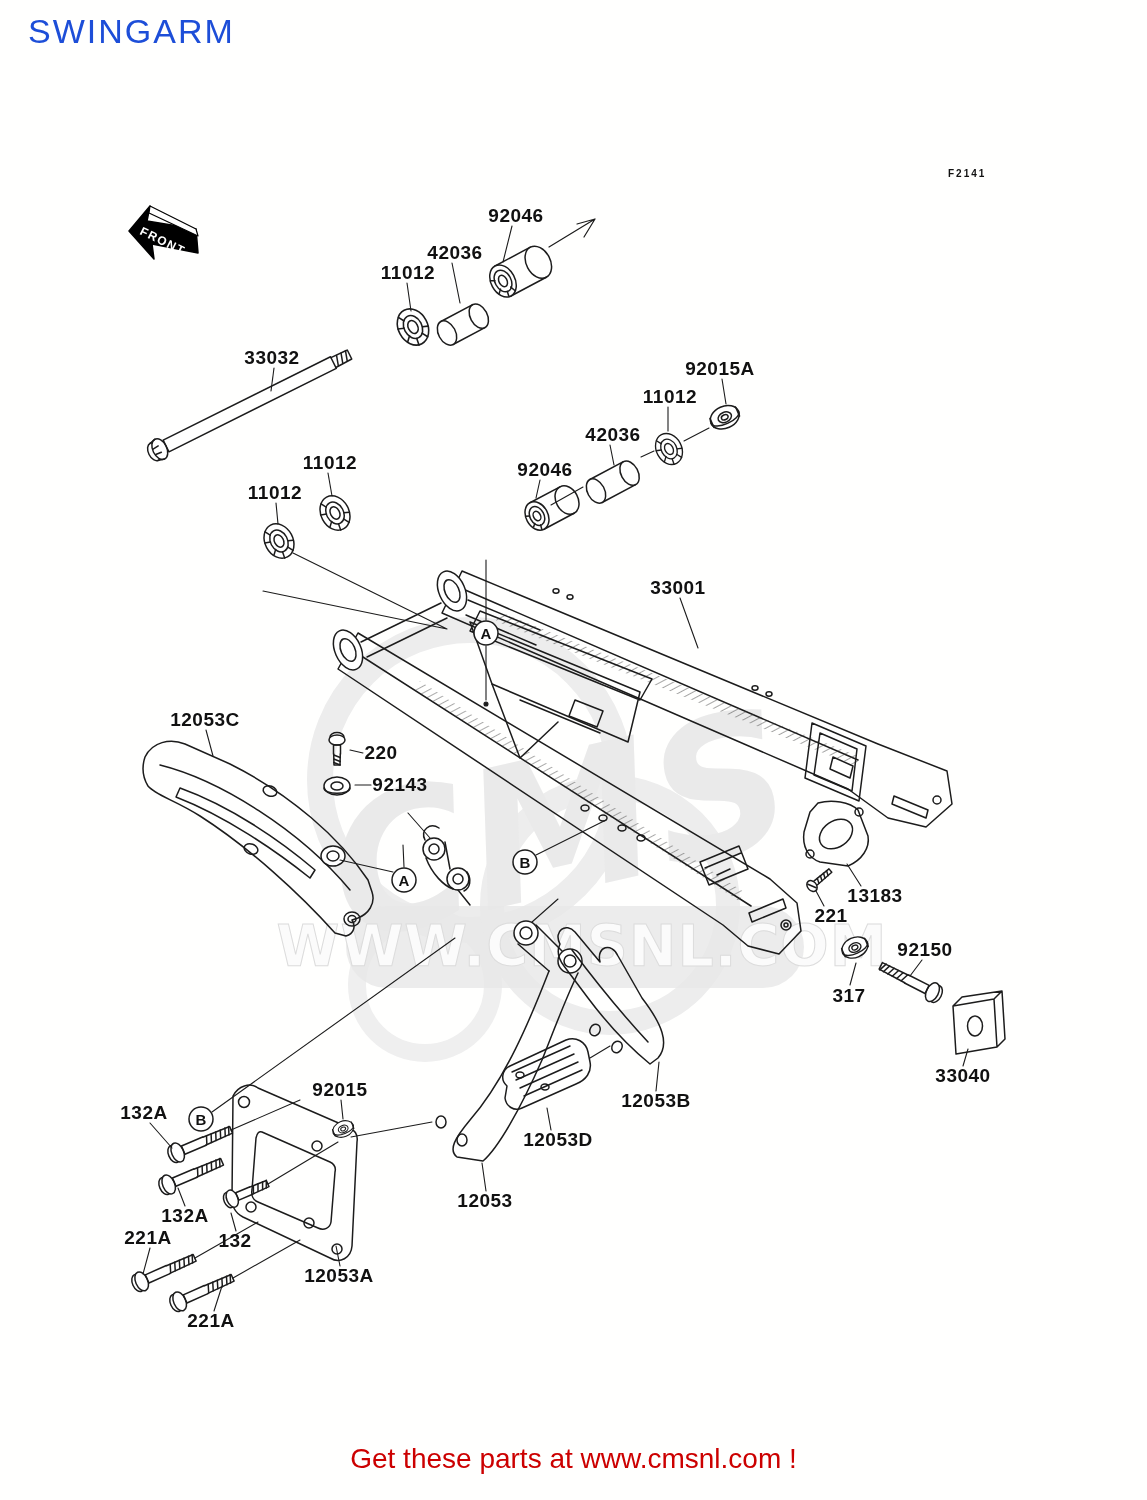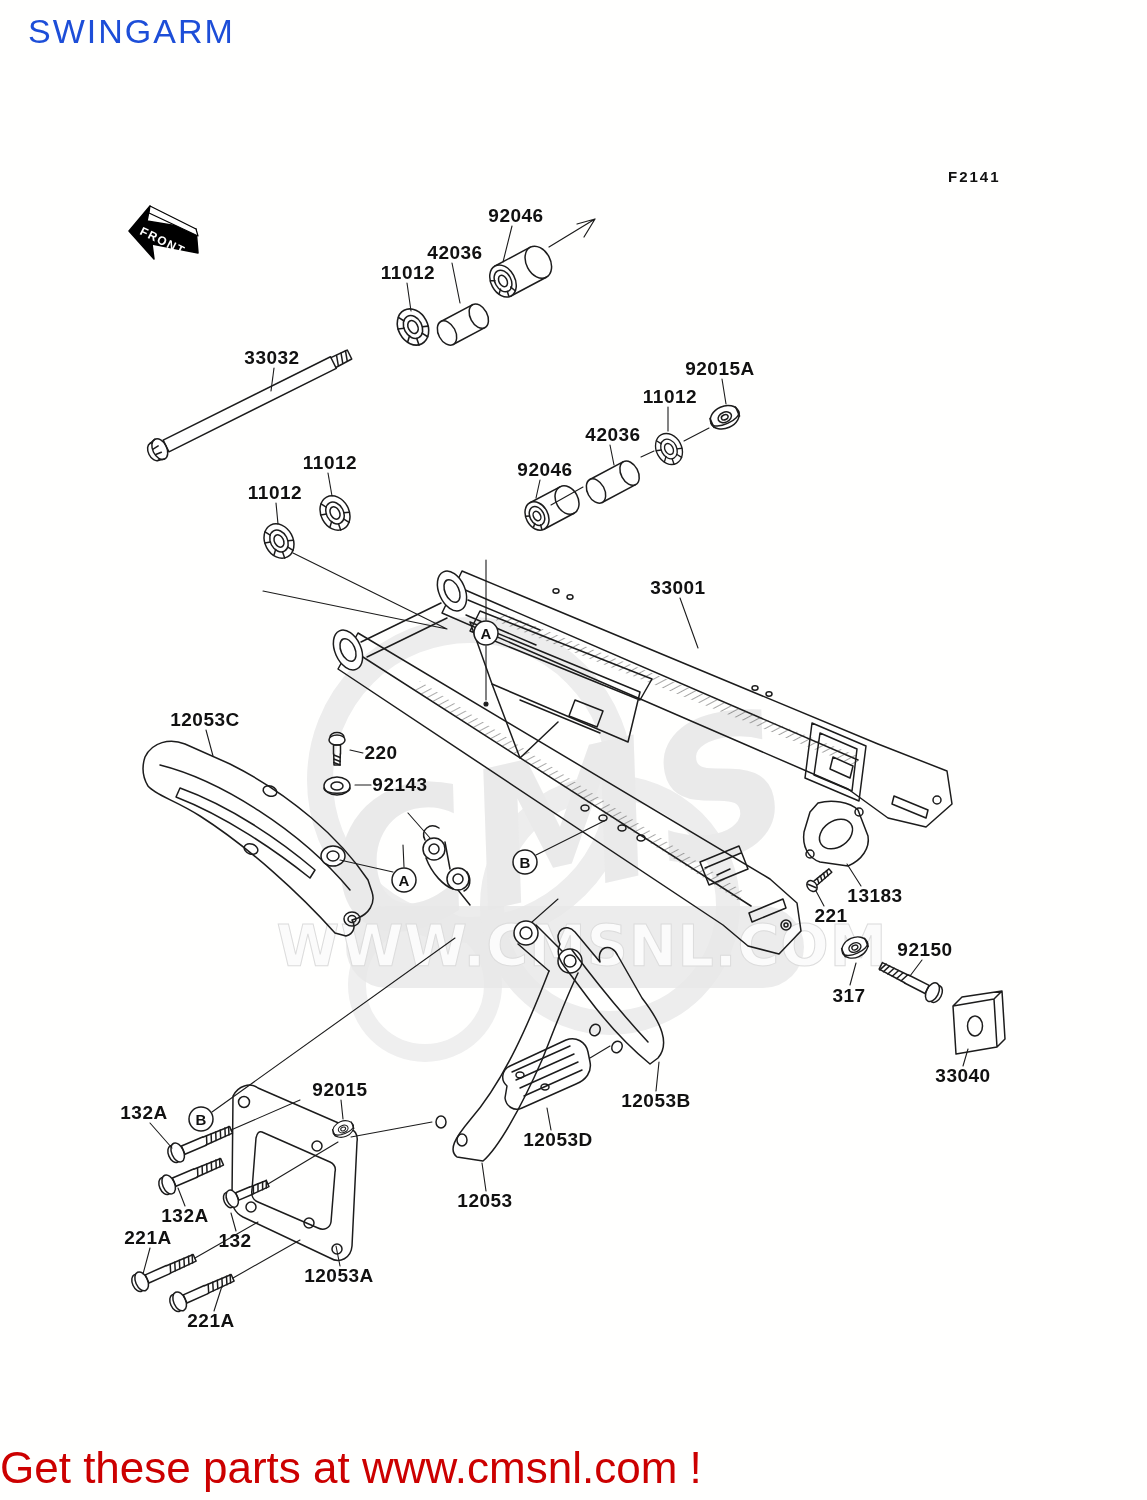--- a/index.html
+++ b/index.html
@@ -1,20 +1,20 @@
 <!DOCTYPE html>
 <html><head>
 <meta charset="utf-8">
 <style>
   html,body{margin:0;padding:0;background:#fff;}
   .canvas{position:relative;width:1147px;height:1500px;background:#fffffe;overflow:hidden;
           font-family:"Liberation Sans",sans-serif;}
   .title{position:absolute;left:28px;top:12px;font-size:34px;letter-spacing:2px;color:#1d4ed8;}
-  .figcode{position:absolute;left:948px;top:168px;font-size:15px;font-weight:bold;letter-spacing:2px;color:#111;}
-  .footer{position:absolute;left:0;right:0;top:1443px;text-align:left;font-size:44px;color:#cc0000;}
+  .figcode{position:absolute;left:948px;top:168px;font-size:10px;font-weight:bold;letter-spacing:2px;color:#111;}
+  .footer{position:absolute;left:0;right:0;top:1443px;text-align:center;font-size:28px;color:#cc0000;}
   .layer{position:absolute;left:0;top:0;}
   svg text.plabel{font-family:"Liberation Sans",sans-serif;font-weight:bold;font-size:19px;
                   fill:#111;letter-spacing:.5px;text-anchor:middle;}
   svg text.callout{font-family:"Liberation Sans",sans-serif;font-weight:bold;font-size:15px;
                   fill:#111;text-anchor:middle;}
   svg text.wm-url{font-family:"DejaVu Sans",sans-serif;font-weight:bold;font-size:57px;letter-spacing:1px;
                   fill:#fbfbfb;stroke:#dcdcdc;stroke-width:1;text-anchor:middle;}
   svg text.wm-logo{font-family:"DejaVu Sans",sans-serif;font-weight:bold;font-style:italic;font-size:190px;
                   fill:#eaeaea;text-anchor:middle;}
   svg text.front-txt{font-family:"Liberation Sans",sans-serif;font-weight:bold;font-size:12px;

